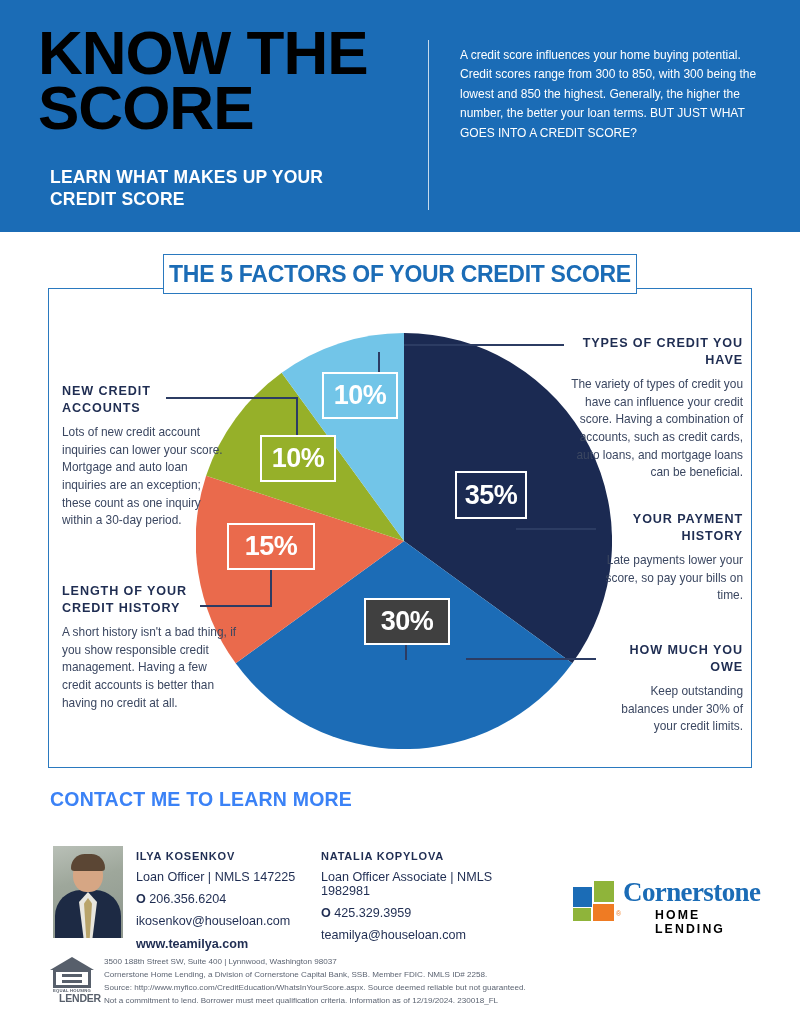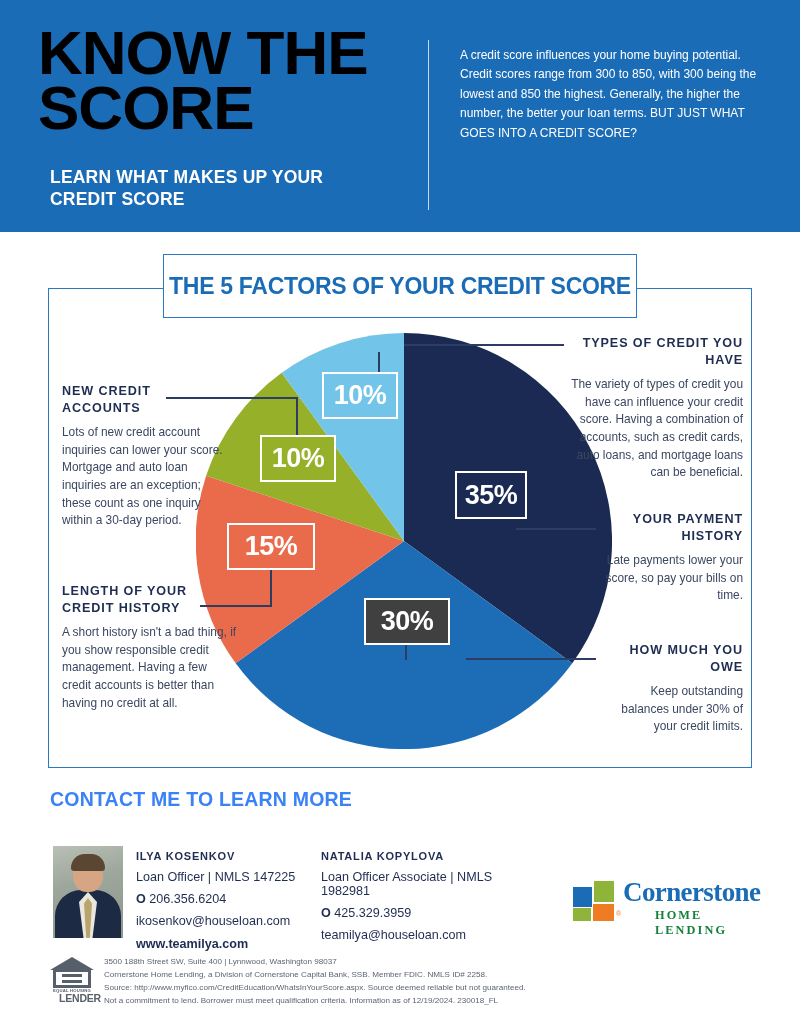--- a/index.html
+++ b/index.html
@@ -34,21 +34,21 @@
     position:absolute; left:460px; top:46px; width:300px;
     font-size:12px; line-height:1.62; color:#fff;
   }
 
   
   #panel {
     position:absolute; left:48px; top:288px; width:704px; height:480px;
     border:1.6px solid #2a79bf; background:#fff;
   }
   #panel-title-box {
-    position:absolute; left:163px; top:254px; width:474px; height:64px;
+    position:absolute; left:163px; top:254px; width:474px; height:40px;
     border:1.6px solid #2a79bf; background:#fff;
     display:flex; align-items:center; justify-content:center;
     z-index:5;
   }
   #panel-title {
     font-size:23px; font-weight:bold; color:#1b6cb6;
     letter-spacing:-0.3px; text-transform:uppercase; white-space:nowrap;
   }
 
   
@@ -124,21 +124,21 @@
   #logo .mark { position:absolute; left:0; top:4px; width:42px; height:40px; }
   #logo .mark i { position:absolute; display:block; }
   #logo .m1 { left:0;   top:6px;  width:19px; height:20px; background:#1b6cb6; }
   #logo .m2 { left:21px;top:0;   width:20px; height:21px; background:#8fb43a; }
   #logo .m3 { left:0;   top:27px; width:18px; height:13px; background:#8fb43a; }
   #logo .m4 { left:20px;top:23px; width:21px; height:17px; background:#ef7b23; }
   #logo .wordmark { position:absolute; left:50px; top:0px;
      font-size:27px; font-weight:bold; color:#1b6cb6; letter-spacing:-0.6px;
      font-family:"Liberation Serif","DejaVu Serif",serif; }
   #logo .subword { position:absolute; left:82px; top:31px;
-     font-size:12.3px; font-weight:bold; color:#15803d; letter-spacing:2.1px;font-family:Liberation Serif, serif; }
+     font-size:12.3px; font-weight:bold; color:#000000; letter-spacing:2.1px; }
   #logo .reg { position:absolute; left:43px; top:33px; font-size:7px; color:#ef7b23; }
 
   
   #footer { position:absolute; left:48px; top:955px; width:710px; }
   #ehl { position:absolute; left:0px; top:2px; width:48px; height:44px; }
   #ehl .roof { position:absolute; left:2px; top:0; width:0; height:0;
      border-left:22px solid transparent; border-right:22px solid transparent;
      border-bottom:13px solid #575f6b; }
   #ehl .walls { position:absolute; left:5px; top:12px; width:38px; height:19px;
      border:3px solid #575f6b; }

